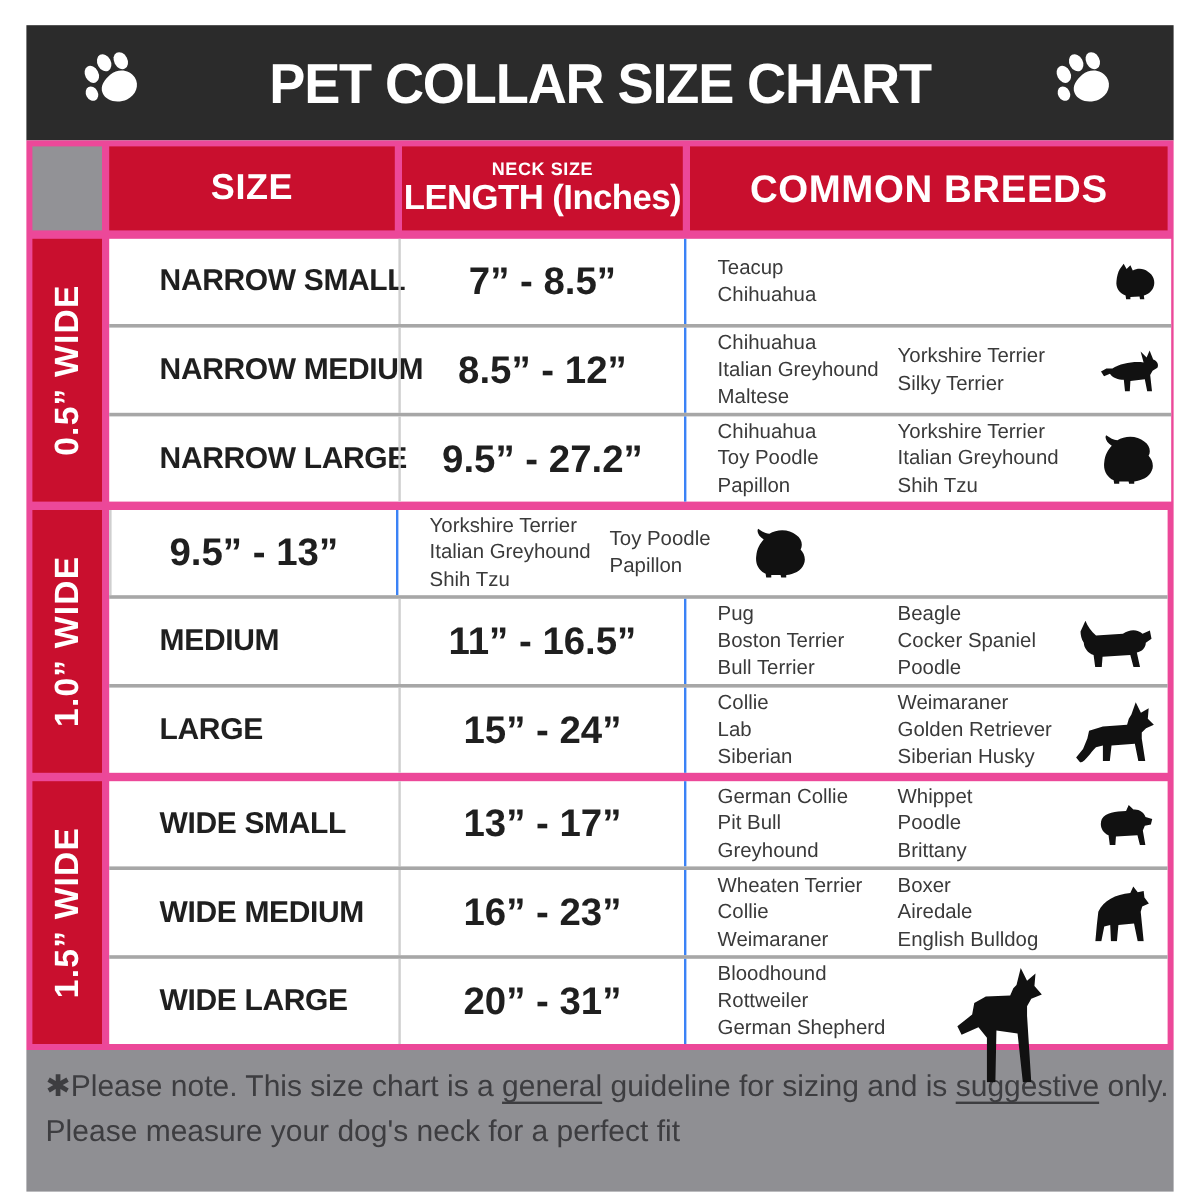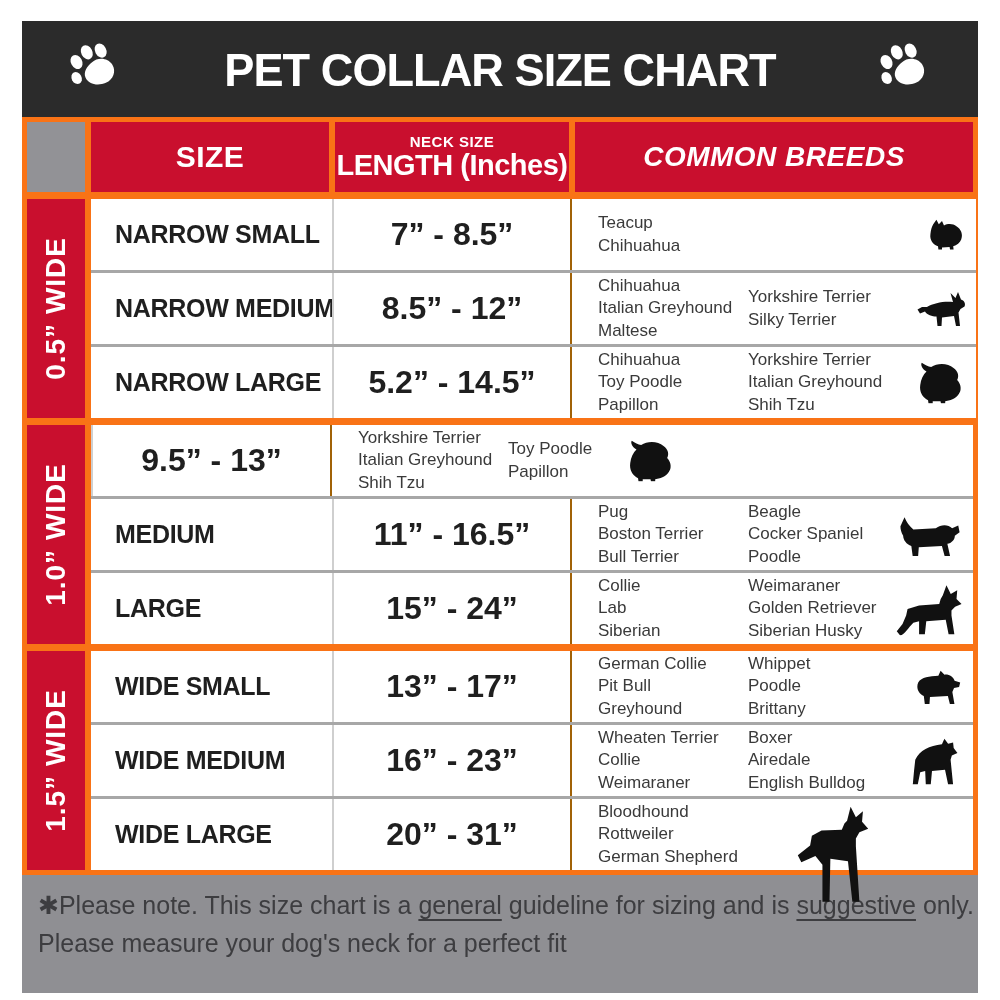--- a/index.html
+++ b/index.html
@@ -6,40 +6,40 @@
   html,body { background:#ffffff; width:1000px; height:1000px; font-family:"Liberation Sans", sans-serif; }
   .page { width:956px; margin:21px auto 0 auto; }
 
   
   .titlebar { height:96px; background:#2b2b2b; display:flex; align-items:center; justify-content:space-between; padding:0 42px; }
   .titlebar h1 { color:#ffffff; font-size:47px; font-weight:700; letter-spacing:-1px; text-align:center; flex:1; transform:scaleX(0.96); white-space:nowrap; }
   .paw { width:62px; height:62px; flex:none; }
   .paw svg { width:100%; height:100%; }
 
   
-  .table { height:758px; background:#f97316; padding:5px; display:flex; flex-direction:column; gap:7px; }
+  .table { height:758px; background:#ec4899; padding:5px; display:flex; flex-direction:column; gap:7px; }
   #groups { display:contents; }
 
   .thead { flex:none; height:70px; display:grid; grid-template-columns:58px 238px 234px 1fr; gap:6px; }
   .corner { background:#929296; }
   .hcell { background:#c90f2e; color:#ffffff; display:flex; flex-direction:column; align-items:center; justify-content:center; font-weight:700; text-align:center; }
   .hcell.size-h { font-size:30px; letter-spacing:0.5px; }
-  .hcell.breeds-h { font-size:28px; letter-spacing:0.5px;font-style:italic; }
+  .hcell.breeds-h { font-size:32px; letter-spacing:0.5px; }
   .hcell .small { font-size:15px; letter-spacing:0.5px; line-height:1.1; }
   .hcell .big { font-size:29px; letter-spacing:-0.5px; line-height:1.05; }
 
   .group { flex:1; display:grid; grid-template-columns:58px 1fr; gap:6px; }
   .band { background:#c90f2e; display:flex; align-items:center; justify-content:center; }
   .band span { writing-mode:vertical-rl; transform:rotate(180deg); color:#ffffff; font-size:28px; font-weight:700; letter-spacing:1px; white-space:nowrap; }
   .rows { background:#ffffff; display:flex; flex-direction:column; }
   .row { flex:1; display:grid; grid-template-columns:241px 240px 1fr; }
   .row + .row { border-top:3px solid #a7a7a7; }
 
-  .cell-size { display:flex; align-items:center; padding-left:24px; font-size:25px; font-weight:700; color:#1f1f1f; letter-spacing:-0.3px; white-space:nowrap; }
-  .cell-length { display:flex; align-items:center; justify-content:center; font-size:32px; font-weight:700; color:#1f1f1f; border-left:2px solid #cfcfcf; border-right:2px solid #a16207; white-space:nowrap; }
+  .cell-size { display:flex; align-items:center; padding-left:42px; font-size:25px; font-weight:700; color:#1f1f1f; letter-spacing:-0.3px; white-space:nowrap; }
+  .cell-length { display:flex; align-items:center; justify-content:center; font-size:32px; font-weight:700; color:#1f1f1f; border-left:2px solid #cfcfcf; border-right:2px solid #3b82f6; white-space:nowrap; }
   .cell-breeds { display:grid; grid-template-columns:150px 1fr 94px; align-items:center; padding-left:26px; }
   .bcol { font-size:17px; color:#3a3a3a; line-height:1.3; }
   .bcol div { white-space:nowrap; }
   .icon-wrap { position:relative; height:100%; }
   .icon-wrap svg { position:absolute; right:10px; top:50%; transform:translateY(-50%); fill:#111111; }
   .icon-wrap svg.overflow { top:auto; bottom:-32px; transform:none; z-index:6; right:2px; }
 
   
   .footnote { height:118px; background:#8f8f93; color:#3d3d40; padding:12px 16px 0 16px; font-size:25px; line-height:1.5; }
   .footnote .u { text-decoration:underline; text-underline-offset:5px; }
@@ -122,21 +122,21 @@
                 </div>
                 <div class="icon-wrap">
                   <svg viewBox="0 0 100 72" width="50">
                     <path d="M74,22 L69,4 L79,14 L84,2 L90,17 C96,19 100,25 97,31 L89,36 L85,43 L88,70 L80,70 L76,50 L52,53 L51,70 L43,70 L41,51 C32,51 22,48 18,41 L8,45 L3,37 L12,32 L22,32 C35,24 56,20 74,22 Z"></path>
                   </svg>
                 </div>
               </div>
             </div>
             <div class="row">
               <div class="cell-size">NARROW LARGE</div>
-              <div class="cell-length">5.2” - 14.5”</div>
+              <div class="cell-length">9.5” - 27.2”</div>
               <div class="cell-breeds">
                 <div class="bcol">
                   <div>Chihuahua</div>
                   <div>Toy Poodle</div>
                   <div>Papillon</div>
                 </div>
                 <div class="bcol">
                   <div>Yorkshire Terrier</div>
                   <div>Italian Greyhound</div>
                   <div>Shih Tzu</div>

